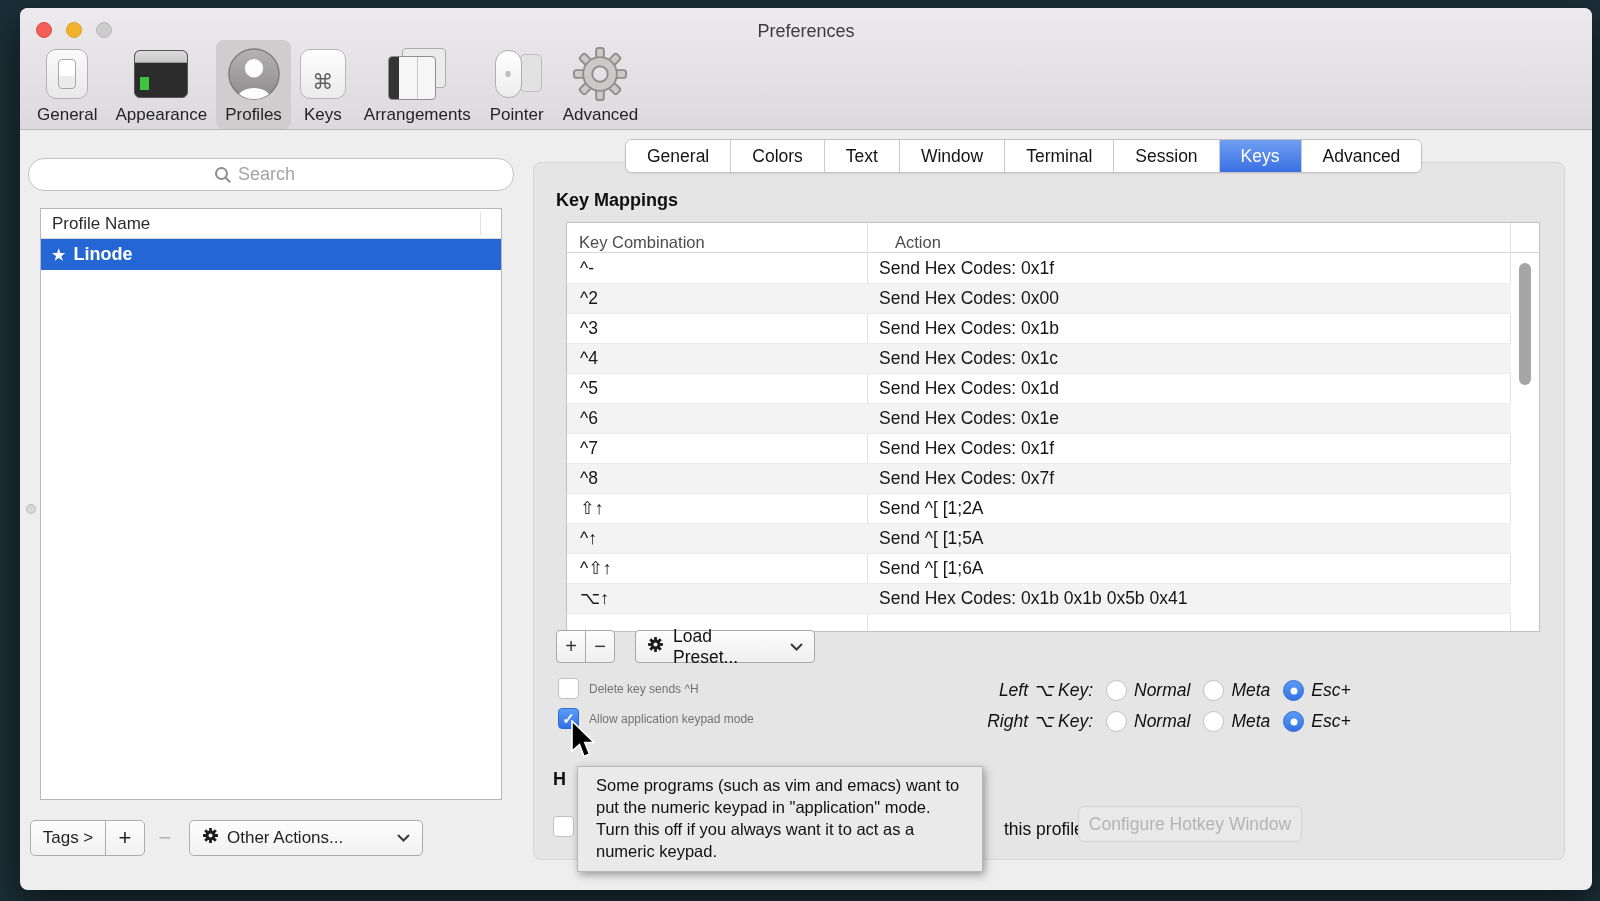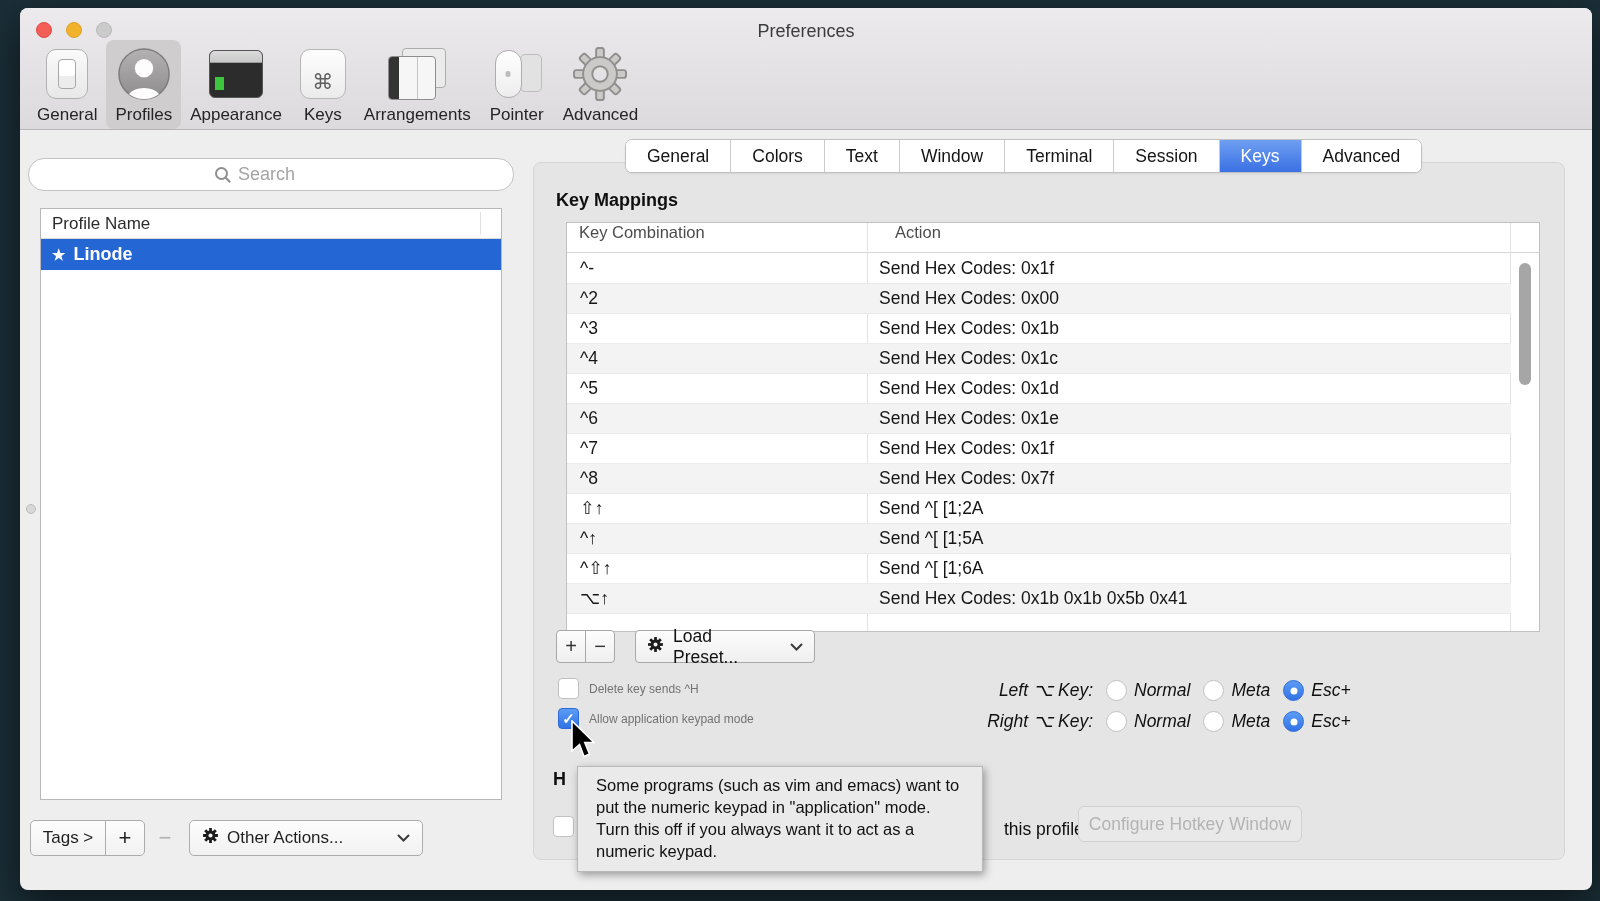--- a/index.html
+++ b/index.html
@@ -112,21 +112,21 @@
   .tab:last-child { border-right:none; }
   .tab.selected { background:linear-gradient(#6f9ff2,#3a70e3); color:#fff; }
 
   .km-heading { position:absolute; left:536px; top:182px; font-size:18px; font-weight:bold;
     color:#0f0f0f; }
 
   .km-table { position:absolute; left:546px; top:214px; width:974px; height:410px;
     background:#fff; border:1px solid #c2c1c2; }
   .km-cols { position:absolute; top:0; bottom:0; width:1px; background:#e3e2e3; }
   .km-col1 { left:300px; } .km-col2 { right:28px; }
-  .km-header { height:30px; border-bottom:1px solid #d6d5d6; display:flex; align-items:flex-start;
+  .km-header { height:30px; border-bottom:1px solid #d6d5d6; display:flex; align-items:flex-end;
     font-size:16.5px; color:#4c4c4c; }
   .km-header .h-key { padding-left:12px; width:300px; }
   .km-header .h-action { padding-left:28px; }
   .km-rows { position:absolute; top:31px; left:0; right:28px; bottom:0; overflow:hidden; }
   .km-row { height:30px; display:flex; align-items:center; font-size:17.5px; color:#161616;
     border-bottom:1px solid #ebeaeb; }
   .km-row:nth-child(even) { background:#f4f3f4; }
   .km-row .c-key { width:300px; padding-left:13px; }
   .km-row .c-action { padding-left:12px; }
   .km-scroll-thumb { position:absolute; right:8px; top:40px; width:12px; height:122px;
@@ -187,20 +187,26 @@
       <div class="dot gray"></div>
     </div>
     <div class="window-title">Preferences</div>
 
     <div class="toolbar">
       <div class="tb-item">
         <div class="tb-icon">
             <div class="icon-general"></div>
           </div>
         <div class="tb-label">General</div>
+      </div>
+      <div class="tb-item">
+        <div class="tb-icon">
+            <div class="icon-appearance"></div>
+          </div>
+        <div class="tb-label">Appearance</div>
       </div>
       <div class="tb-item selected">
         <div class="tb-icon">
           <svg class="icon-profiles" viewBox="0 0 56 56">
             <defs>
               <linearGradient id="pg" x1="0" y1="0" x2="0" y2="1">
                 <stop offset="0" stop-color="#b4b2b2"></stop>
                   <stop offset="1" stop-color="#8d8b8b"></stop>
               </linearGradient>
               <clipPath id="pc">
@@ -208,26 +214,20 @@
                 </clipPath>
             </defs>
             <circle cx="28" cy="28" r="26" fill="url(#pg)" stroke="#7e7c7c" stroke-width="1.5"></circle>
             <g clip-path="url(#pc)">
               <circle cx="28" cy="22" r="9.5" fill="#fdfdfd"></circle>
               <path d="M10 56 C10 38 46 38 46 56 Z" fill="#fdfdfd"></path>
             </g>
           </svg>
         </div>
         <div class="tb-label">Profiles</div>
-      </div>
-      <div class="tb-item">
-        <div class="tb-icon">
-            <div class="icon-appearance"></div>
-          </div>
-        <div class="tb-label">Appearance</div>
       </div>
       <div class="tb-item">
         <div class="tb-icon">
             <div class="icon-key"></div>
           </div>
         <div class="tb-label">Keys</div>
       </div>
       <div class="tb-item">
         <div class="tb-icon">
           <div class="icon-arrangements">

